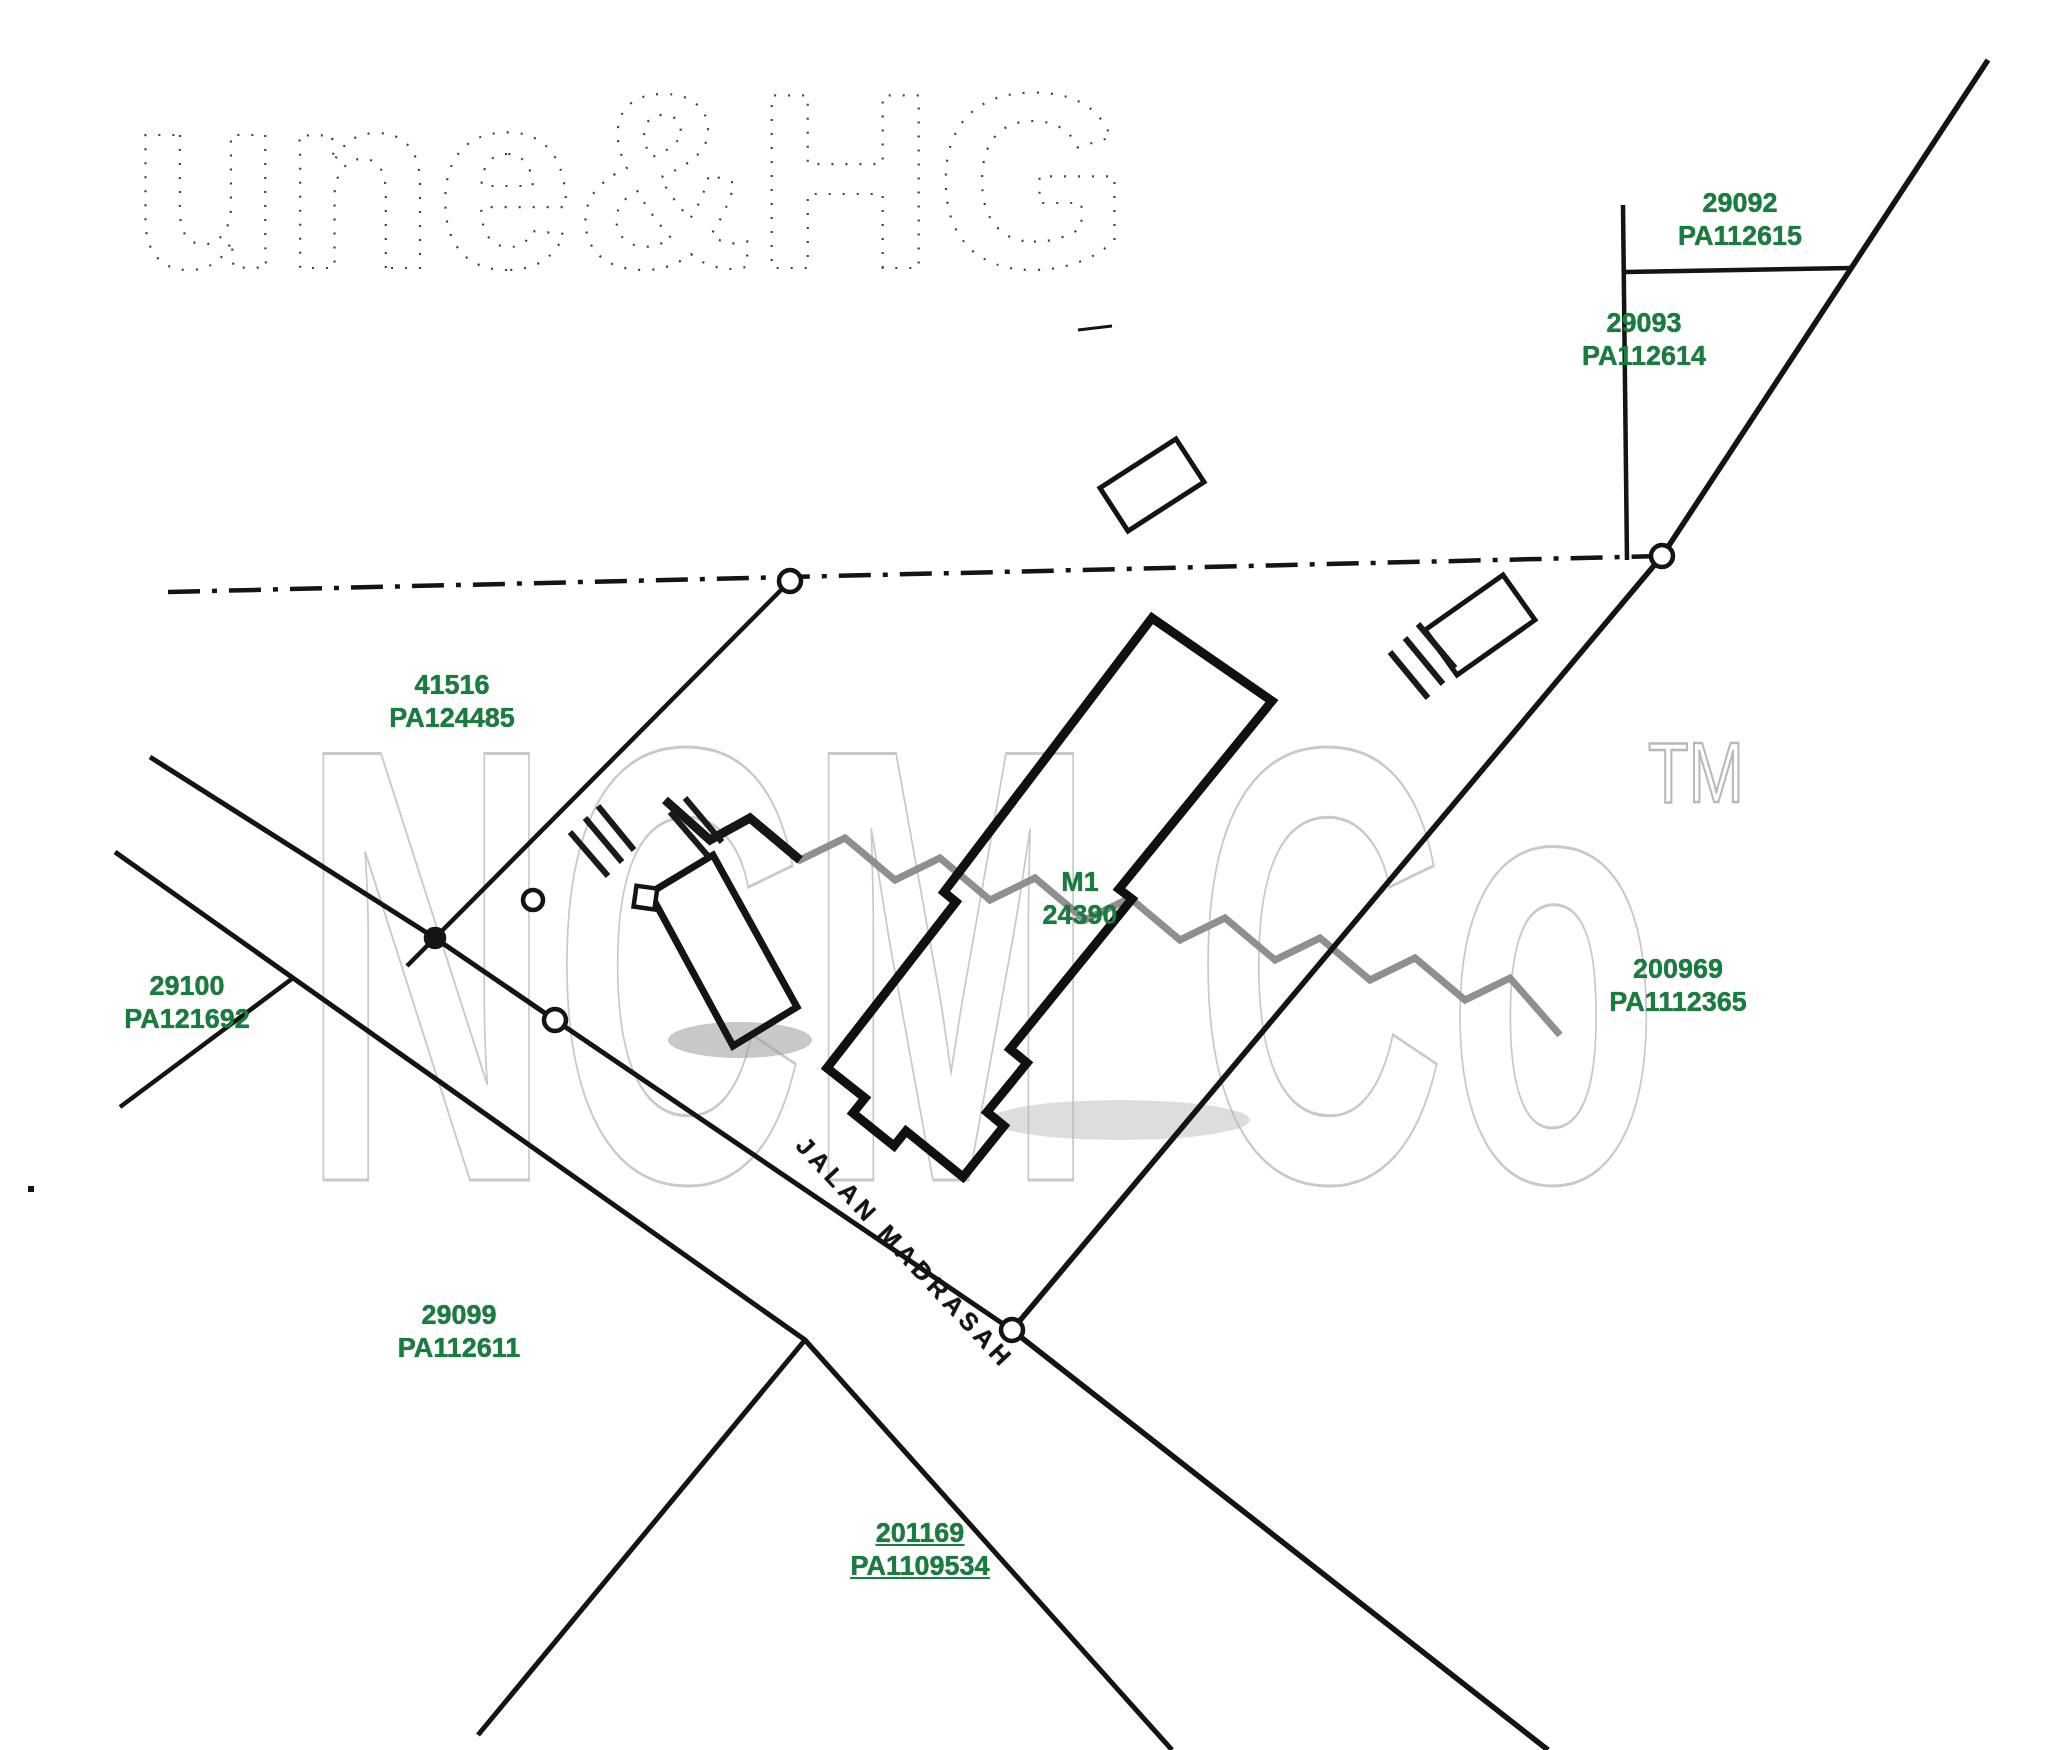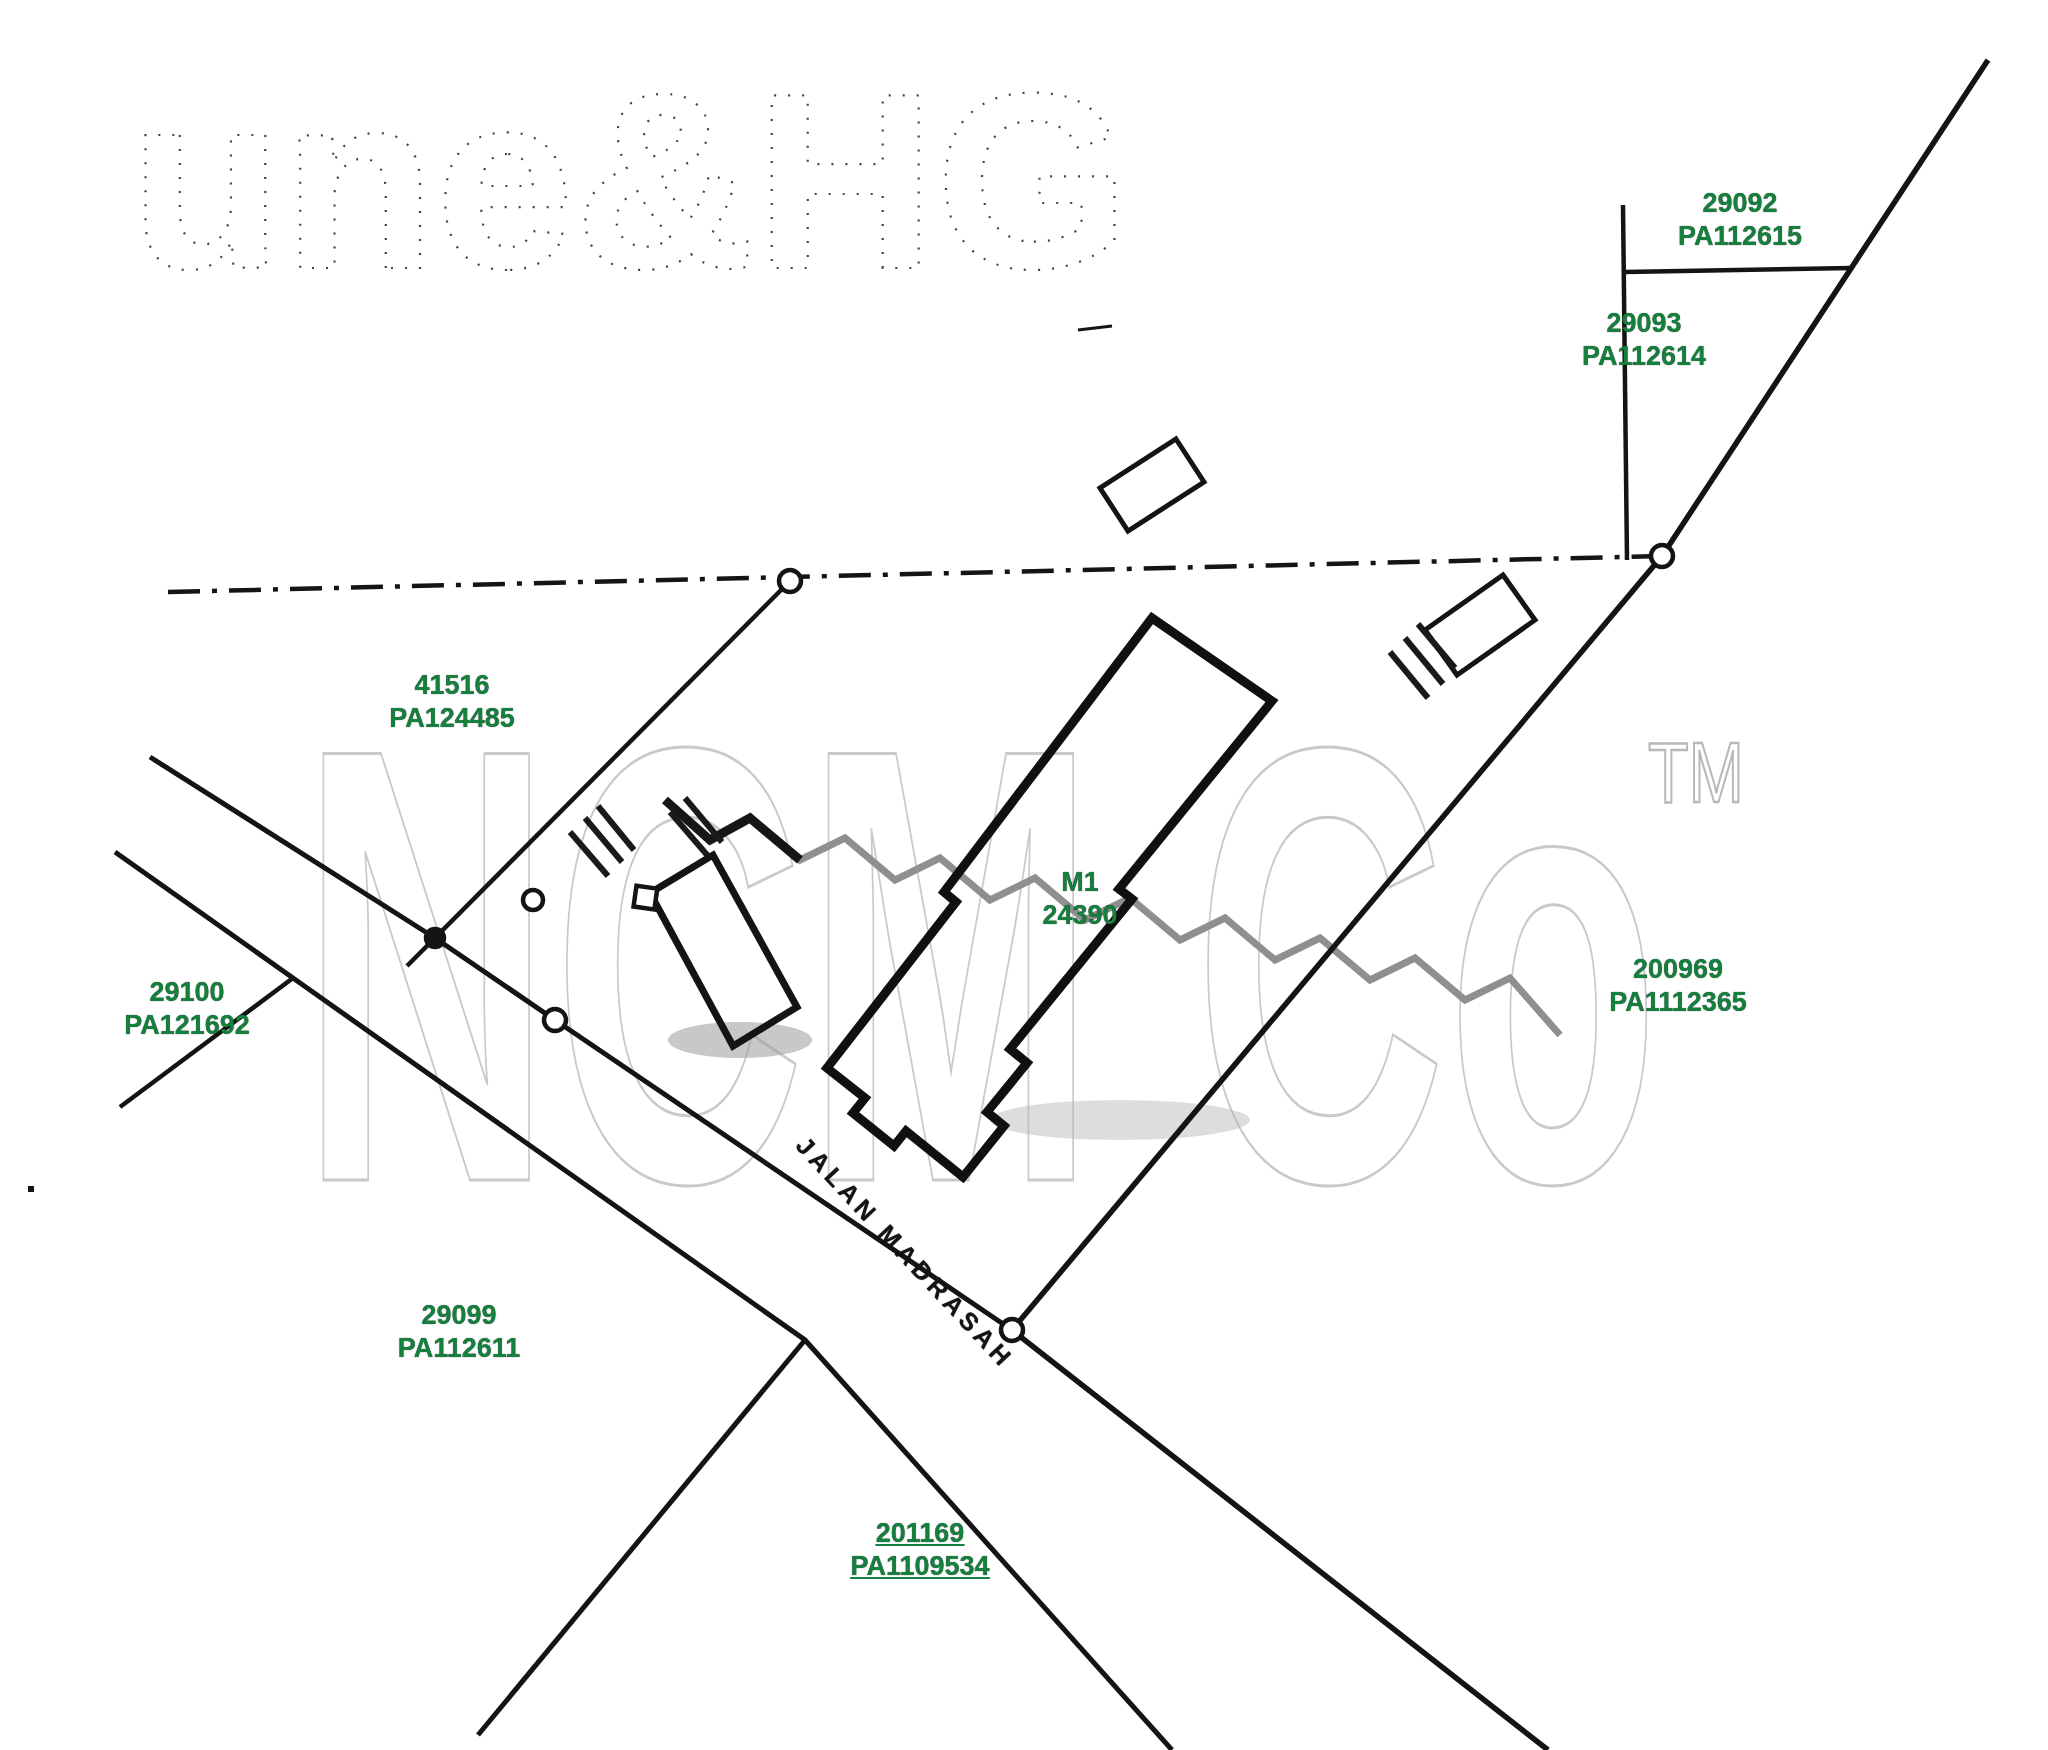--- a/index.html
+++ b/index.html
@@ -100,21 +100,21 @@
   <div class="lbl" style="left:1644px;top:340px;">
     <span>29093</span>
     <span class="l2">PA112614</span>
   </div>
 
   <div class="lbl" style="left:452px;top:702px;">
     <span>41516</span>
     <span class="l2">PA124485</span>
   </div>
 
-  <div class="lbl" style="left:187px;top:1003px;margin-top:6px;">
+  <div class="lbl" style="left:187px;top:1003px;">
     <span>29100</span>
     <span class="l2">PA121692</span>
   </div>
 
   <div class="lbl" style="left:1678px;top:986px;">
     <span>200969</span>
     <span class="l2">PA1112365</span>
   </div>
 
   <div class="lbl" style="left:459px;top:1332px;">

